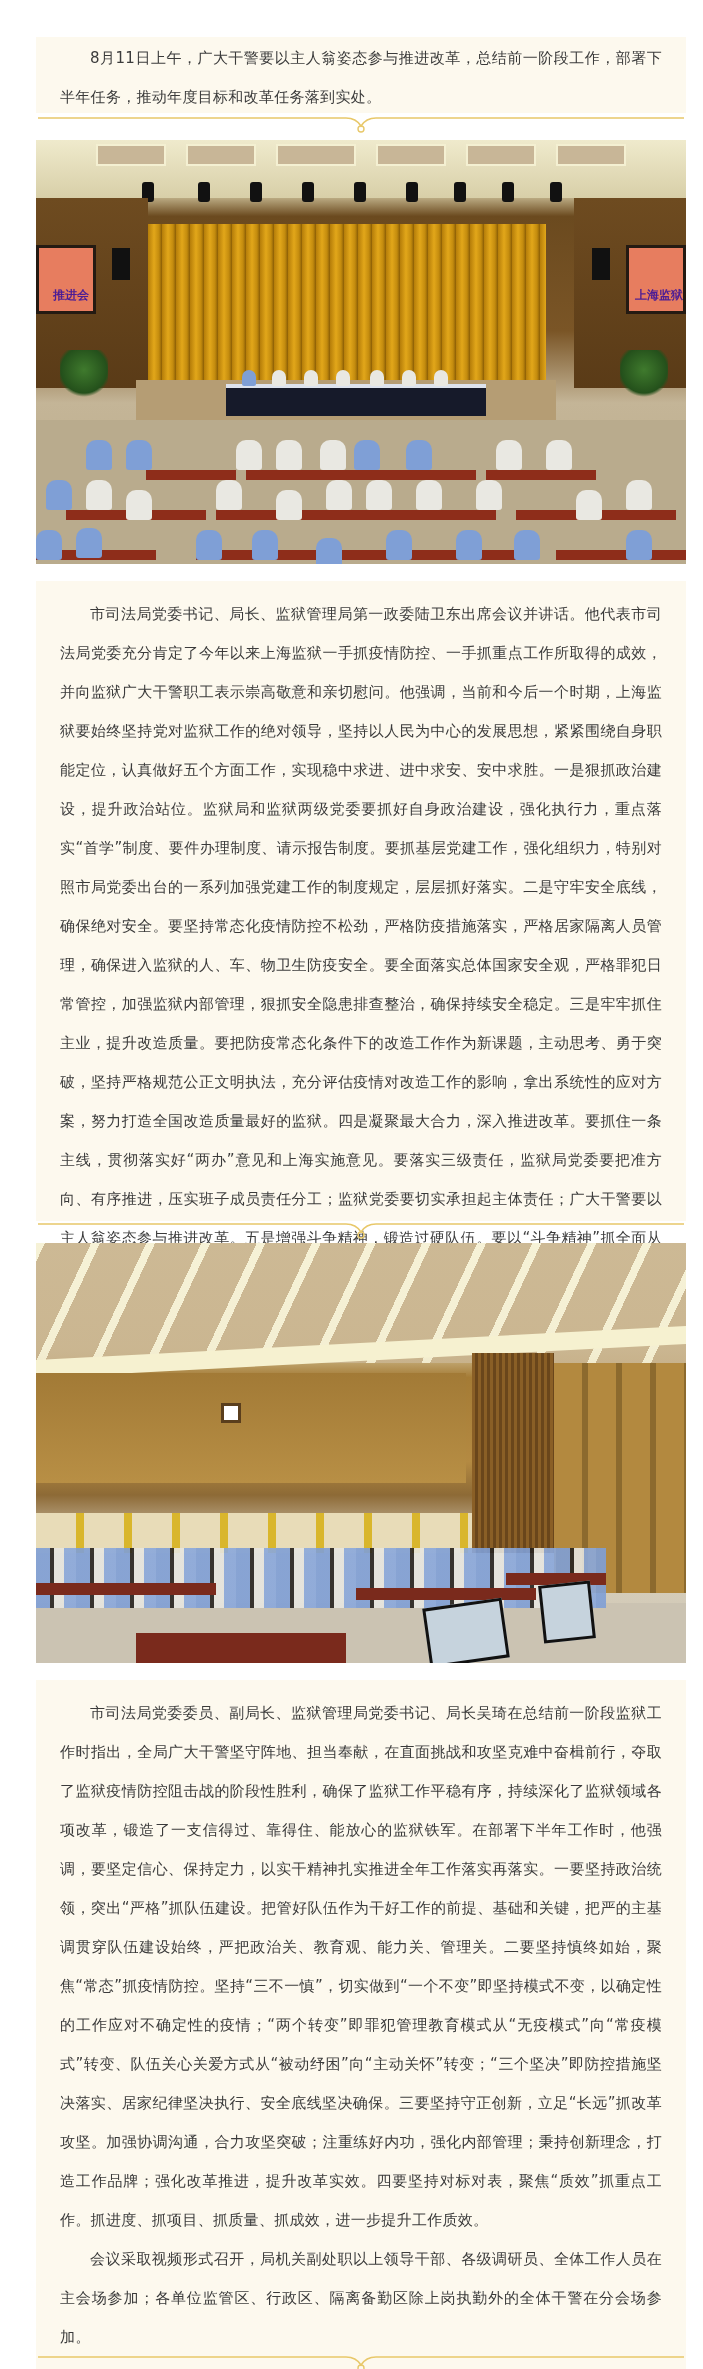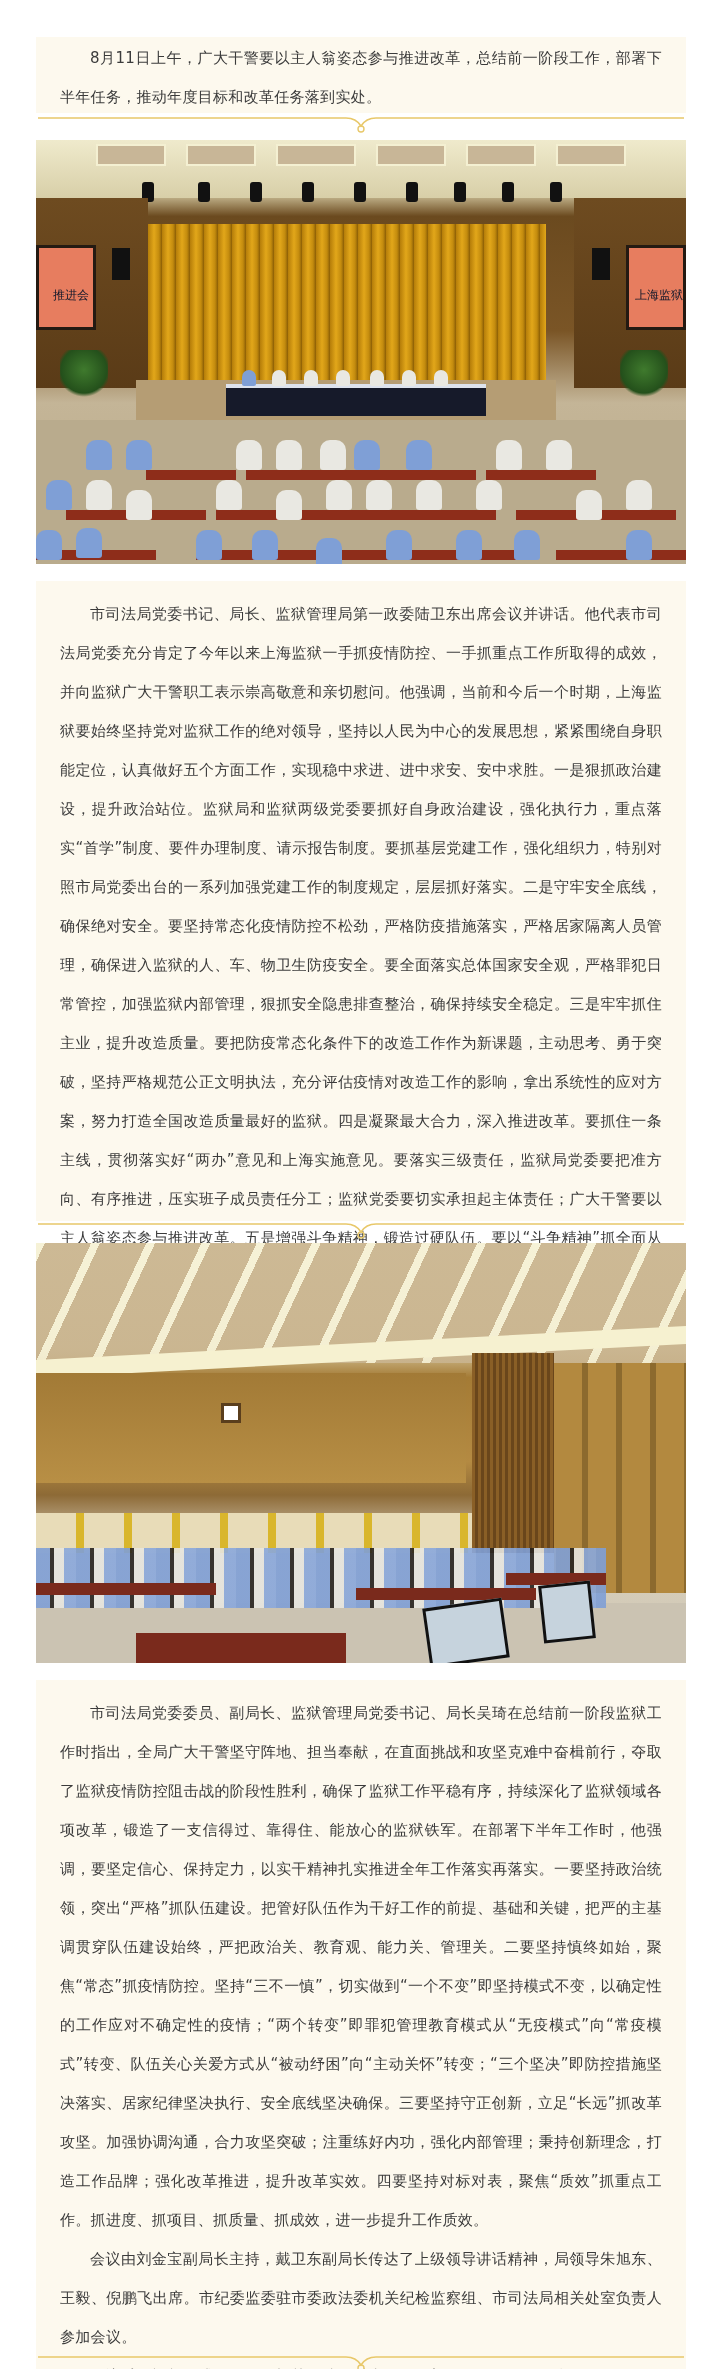--- a/index.html
+++ b/index.html
@@ -14,21 +14,21 @@
 
   
   .p1 { top: 140px; height: 424px; background: linear-gradient(#e8e3c8 0%, #d9cfa8 12%, #6b4a1f 18%, #7a5526 45%, #c4b597 62%, #b8a988 100%); }
   .p1 .ceiling { position: absolute; left: 0; top: 0; width: 100%; height: 58px; background: linear-gradient(#efeacc, #d8cfa8); }
   .p1 .ceil-box { position: absolute; top: 4px; height: 22px; background: #c8b697; border: 2px solid #f4f0d2; }
   .p1 .spot { position: absolute; top: 42px; width: 12px; height: 20px; background: #111; border-radius: 3px; }
   .p1 .banner { position: absolute; left: 96px; top: 60px; width: 458px; height: 24px; background: #3f4a26; border: 2px solid #565f34; color: #ff6a2a; font-size: 15px; letter-spacing: 18px; text-align: center; line-height: 20px; font-weight: bold; }
   .p1 .curtain { position: absolute; left: 112px; top: 84px; width: 398px; height: 160px; background: repeating-linear-gradient(90deg, #b57d09 0px, #e2a71a 6px, #c38b0e 11px, #8a5d05 14px); }
   .p1 .wall-l, .p1 .wall-r { position: absolute; top: 58px; width: 112px; height: 190px; background: linear-gradient(#6e4b20, #5a3b17); }
   .p1 .wall-l { left: 0; } .p1 .wall-r { right: 0; }
-  .p1 .screen { position: absolute; top: 105px; width: 60px; height: 85px; background: #e77d5f; border: 3px solid #241a12; color: #0f172a; font-size: 12px; font-weight: normal; line-height: 95px; white-space: nowrap; overflow: hidden; font-family: "DejaVu Serif", serif; }
+  .p1 .screen { position: absolute; top: 105px; width: 60px; height: 69px; background: #e77d5f; border: 3px solid #241a12; color: #4c1d95; font-size: 12px; font-weight: bold; line-height: 95px; white-space: nowrap; overflow: hidden; font-family: "DejaVu Serif", serif; }
   .p1 .screen.l { left: 0; text-align: right; padding-right: 4px; }
   .p1 .screen.r { right: 0; padding-left: 6px; }
   .p1 .spk { position: absolute; top: 108px; width: 18px; height: 32px; background: #111; }
   .p1 .plant { position: absolute; top: 210px; width: 48px; height: 50px; background: radial-gradient(circle at 50% 40%, #3f7a2d, #24501b 60%, transparent 70%); }
   .p1 .stage { position: absolute; left: 100px; top: 240px; width: 420px; height: 40px; background: #b59d74; }
   .p1 .dais { position: absolute; left: 190px; top: 244px; width: 260px; height: 32px; background: #161a2a; border-top: 4px solid #dde3ee; }
   .p1 .floor { position: absolute; left: 0; top: 280px; width: 100%; height: 144px; background: #b9ab8d; }
   .p1 .row { position: absolute; height: 10px; background: #8e2d1a; }
   .p1 .person { position: absolute; width: 26px; height: 30px; border-radius: 10px 10px 3px 3px; }
   .blue { background: #7f9fd6; } .white { background: #e9e8e2; }
@@ -162,21 +162,20 @@
   <div class="desk" style="left:0;top:340px;width:180px;"></div>
   <div class="desk" style="left:100px;top:390px;width:210px;height:40px;"></div>
   <div class="desk" style="left:320px;top:345px;width:180px;"></div>
   <div class="desk" style="left:470px;top:330px;width:100px;"></div>
   <div class="tv" style="left:390px;top:360px;width:80px;height:60px;transform:rotate(-8deg);"></div>
   <div class="tv" style="left:505px;top:340px;width:52px;height:58px;transform:rotate(-6deg);"></div>
 </figure>
 
 <section class="wrap panel" style="top:1680px; height:866px; padding-top:14px;">
   <p>市司法局党委委员、副局长、监狱管理局党委书记、局长吴琦在总结前一阶段监狱工作时指出，全局广大干警坚守阵地、担当奉献，在直面挑战和攻坚克难中奋楫前行，夺取了监狱疫情防控阻击战的阶段性胜利，确保了监狱工作平稳有序，持续深化了监狱领域各项改革，锻造了一支信得过、靠得住、能放心的监狱铁军。在部署下半年工作时，他强调，要坚定信心、保持定力，以实干精神扎实推进全年工作落实再落实。一要坚持政治统领，突出“严格”抓队伍建设。把管好队伍作为干好工作的前提、基础和关键，把严的主基调贯穿队伍建设始终，严把政治关、教育观、能力关、管理关。二要坚持慎终如始，聚焦“常态”抓疫情防控。坚持“三不一慎”，切实做到“一个不变”即坚持模式不变，以确定性的工作应对不确定性的疫情；“两个转变”即罪犯管理教育模式从“无疫模式”向“常疫模式”转变、队伍关心关爱方式从“被动纾困”向“主动关怀”转变；“三个坚决”即防控措施坚决落实、居家纪律坚决执行、安全底线坚决确保。三要坚持守正创新，立足“长远”抓改革攻坚。加强协调沟通，合力攻坚突破；注重练好内功，强化内部管理；秉持创新理念，打造工作品牌；强化改革推进，提升改革实效。四要坚持对标对表，聚焦“质效”抓重点工作。抓进度、抓项目、抓质量、抓成效，进一步提升工作质效。</p>
-  <p>会议由刘金宝副局长主持，戴卫东副局长传达了上级领导讲话精神，局领导朱旭东、王毅、倪鹏飞出席。市纪委监委驻市委政法委机关纪检监察组、市司法局相关处室负责人参加会议。</p>
   <p>会议采取视频形式召开，局机关副处职以上领导干部、各级调研员、全体工作人员在主会场参加；各单位监管区、行政区、隔离备勤区除上岗执勤外的全体干警在分会场参加。</p>
 </section>
 
 <div class="divider" style="top:2343px;">
   <svg viewBox="0 0 646 30" preserveAspectRatio="none">
     <path d="M0 14 L308 14 Q318 14 323 22 Q328 14 338 14 L646 14" fill="none" stroke="#e8c86a" stroke-width="1.6"></path>
     <circle cx="323" cy="25" r="3" fill="none" stroke="#e8c86a" stroke-width="1.4"></circle>
   </svg>
 </div>
 

